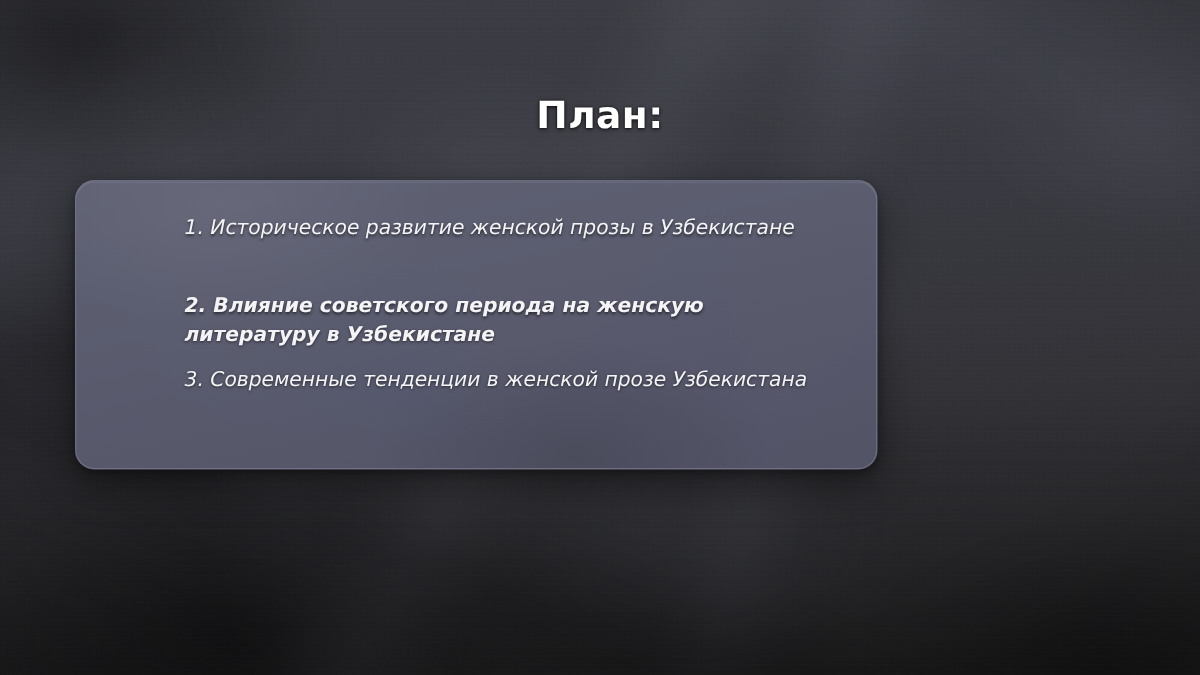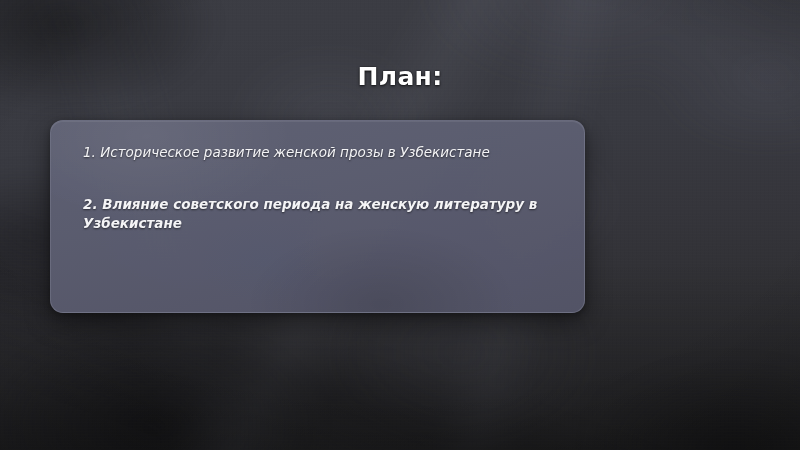--- a/index.html
+++ b/index.html
@@ -102,20 +102,21 @@
         rgba(92,94,113,.97) 38%,
         rgba(88,89,108,.97) 70%,
         rgba(84,85,104,.97) 100%);
     border: 1px solid rgba(150,153,172,.32);
     box-shadow:
       0 10px 26px rgba(0,0,0,.42),
       0 2px 6px rgba(0,0,0,.30),
       inset 0 1px 0 rgba(255,255,255,.07);
     box-sizing: border-box;
     overflow: hidden;
+    padding-left: 40px;
   }
   .card-sheen {
     position: absolute;
     inset: 0;
     pointer-events: none;
     background:
       radial-gradient(ellipse 210px 120px at 18% 8%, rgba(255,255,255,.055), rgba(0,0,0,0) 70%),
       radial-gradient(ellipse 190px 110px at 62% 96%, rgba(0,0,0,.12), rgba(0,0,0,0) 72%),
       radial-gradient(ellipse 90px 60px at 40% 74%, rgba(70,90,120,.10), rgba(0,0,0,0) 74%);
   }
@@ -146,16 +147,17 @@
   <div class="bg-grain"></div>
   <div class="bg-vignette"></div>
 
   <div class="title">План:</div>
 
   <div class="card">
     <div class="card-sheen"></div>
     <div class="card-body">
       <div class="plan-item gap-1">1. Историческое развитие женской прозы в Узбекистане</div>
       <div class="plan-item gap-2">2. Влияние советского периода на женскую литературу в Узбекистане</div>
+      <div class="plan-item">3. Современные тенденции в женской прозе Узбекистана</div>
     </div>
   </div>
 
 </div>
 
 </body></html>

